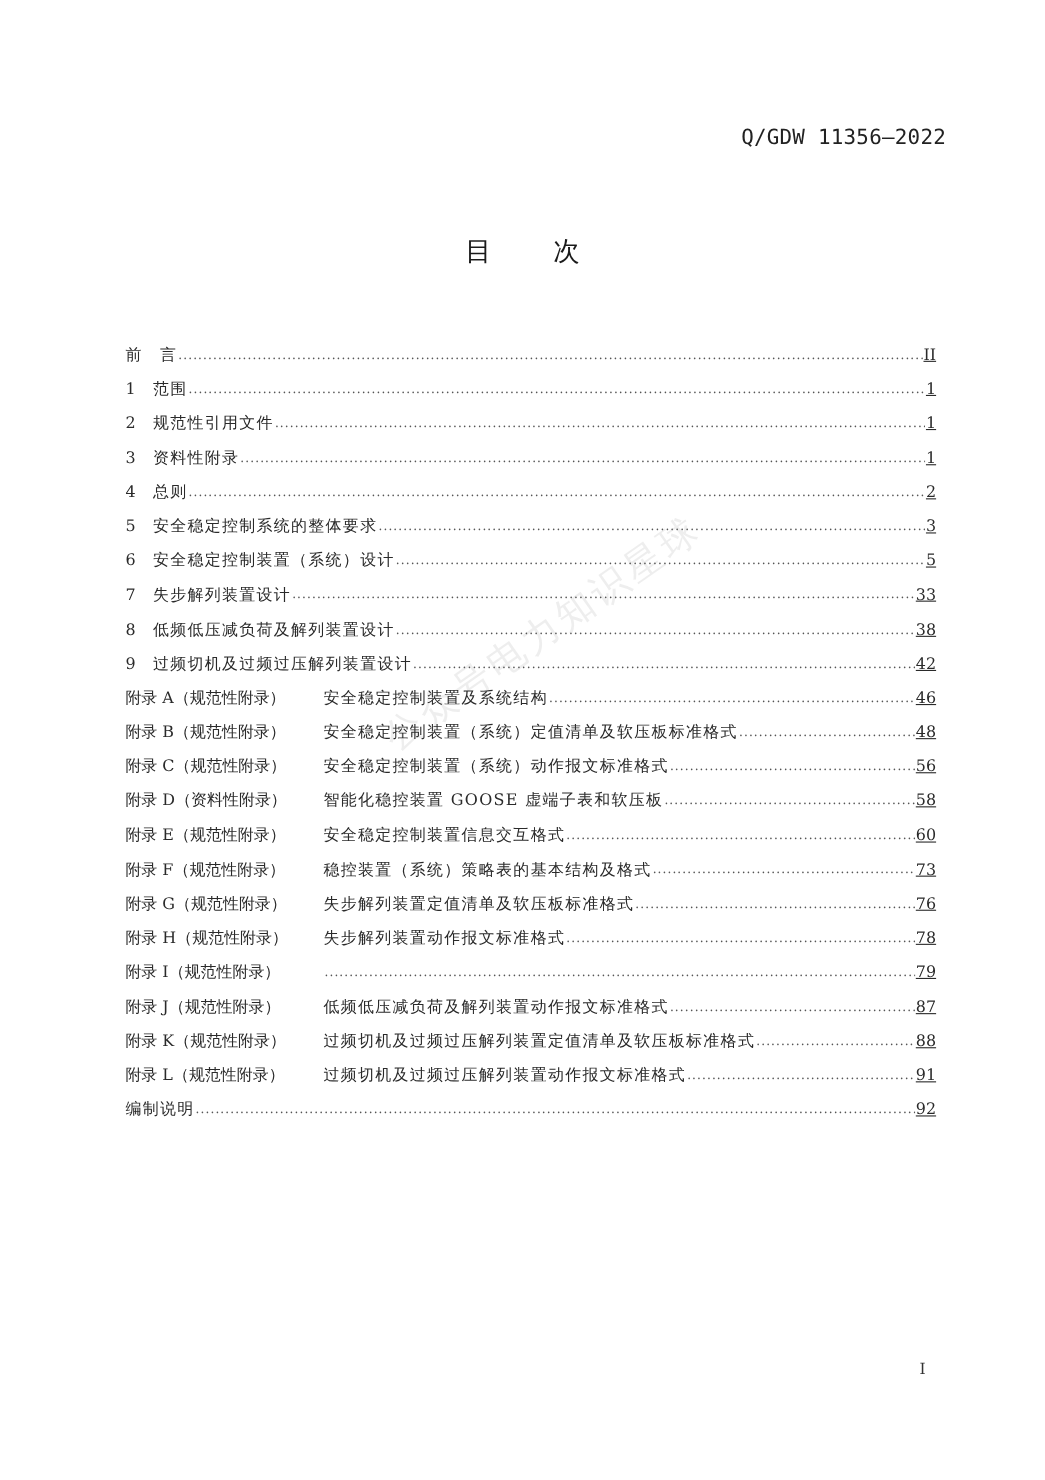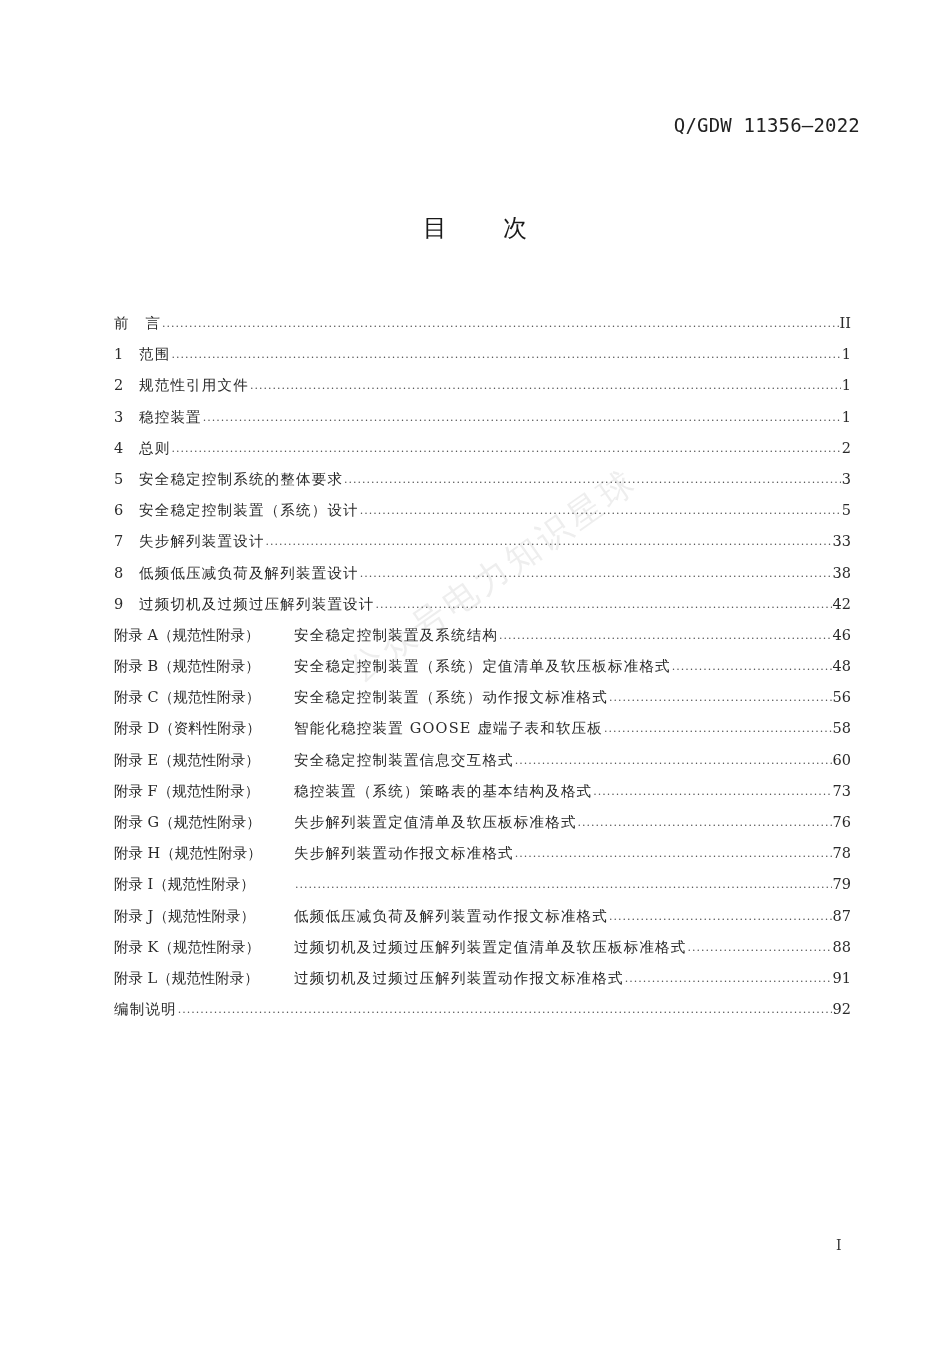--- a/index.html
+++ b/index.html
@@ -73,20 +73,21 @@
       line-height: 1;
       position: relative;
       top: -1px;
     }
     .toc-row .leader::before {
       content: "..................................................................................................................................................................................................................................................................................";
     }
     .toc-row .page {
       flex: none;
       text-align: right;
+      text-decoration: underline;
     }
     .page-footer {
       position: absolute;
       top: 1237px;
       left: 836px;
       font-size: 14px;
       color: #333;
     }
     .watermark {
       position: absolute;
@@ -128,21 +129,21 @@
     <span class="page">1</span>
   </div>
   <div class="toc-row">
     <span class="num">2</span>
     <span class="label">规范性引用文件</span>
     <span class="leader"></span>
     <span class="page">1</span>
   </div>
   <div class="toc-row">
     <span class="num">3</span>
-    <span class="label">稳控装置</span>
+    <span class="label">资料性附录</span>
     <span class="leader"></span>
     <span class="page">1</span>
   </div>
   <div class="toc-row">
     <span class="num">4</span>
     <span class="label">总则</span>
     <span class="leader"></span>
     <span class="page">2</span>
   </div>
   <div class="toc-row">

